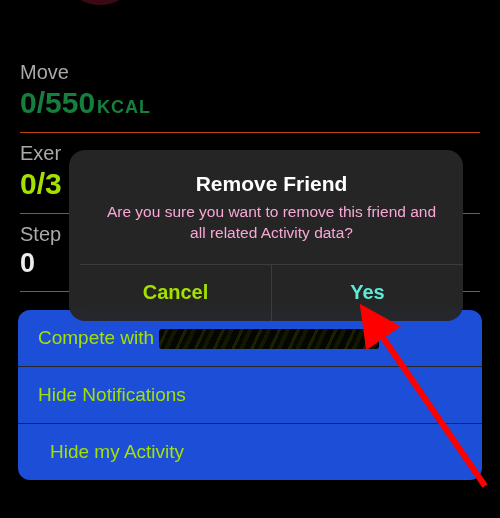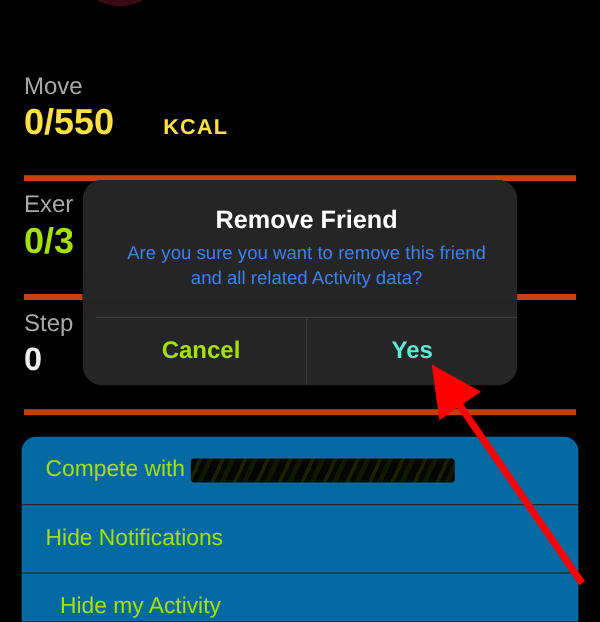--- a/index.html
+++ b/index.html
@@ -24,47 +24,47 @@
       height: 80px;
       border: 10px solid #3a0a14;
       border-radius: 50%;
       position: absolute;
       top: -65px;
     }
     .metrics {
       padding: 52px 20px 0 20px;
     }
     .metric {
-      border-bottom: 5px solid #c2410c;
-      padding: 9px 0 26px 0;
+      border-bottom: 1px solid #c2410c;
+      padding: 9px 0 12px 0;
     }
     .metric-label {
       color: #a9a9a9;
       font-size: 20px;
       font-weight: 400;
       margin-bottom: 2px;
     }
     .metric-value {
       font-size: 30px;
       font-weight: 600;
       display: flex;
       align-items: baseline;
     }
-    .metric-move { color: #fde047; gap: 39px; }
+    .metric-move { color: #15803d; }
     .metric-exercise { color: #a4e000; }
     .metric-steps { color: #ededed; font-size: 27px; }
     .metric-unit {
       font-size: 18px;
       font-weight: 700;
       margin-left: 2px;
       letter-spacing: 1px;
     }
     .options {
       margin: 18px 18px 0 18px;
-      background: #0369a1;
+      background: #1d4ed8;
       border-radius: 12px;
       overflow: hidden;
     }
     .option-item {
       padding: 17px 20px;
       color: #a4e000;
       font-size: 19px;
       font-weight: 500;
       border-bottom: 1px solid #272727;
     }
@@ -74,39 +74,39 @@
       width: 220px;
       height: 20px;
       background: repeating-linear-gradient(115deg, #050602 0 6px, #1a2000 6px 9px, #060800 9px 13px, #121700 13px 17px);
       vertical-align: middle;
       border-radius: 3px;
     }
     .modal {
       position: absolute;
       left: 69px;
       top: 150px;
-      width: 362px;
+      width: 394px;
       background: rgba(38,38,38,0.96);
       border-radius: 16px;
       overflow: hidden;
       backdrop-filter: blur(8px);
       padding-left: 11px;
     }
     .modal-body {
       padding: 22px 20px 20px 20px;
       text-align: center;
     }
     .modal-title {
       color: #fff;
       font-size: 21px;
       font-weight: 600;
       margin-bottom: 6px;
     }
     .modal-msg {
-      color: #3b82f6;
+      color: #f9a8d4;
       font-size: 15.5px;
       line-height: 1.35;
     }
     .modal-buttons {
       display: flex;
       border-top: 1px solid #3c3c3c;
       justify-content: space-between;
     }
     .modal-btn {
       flex: 1;

